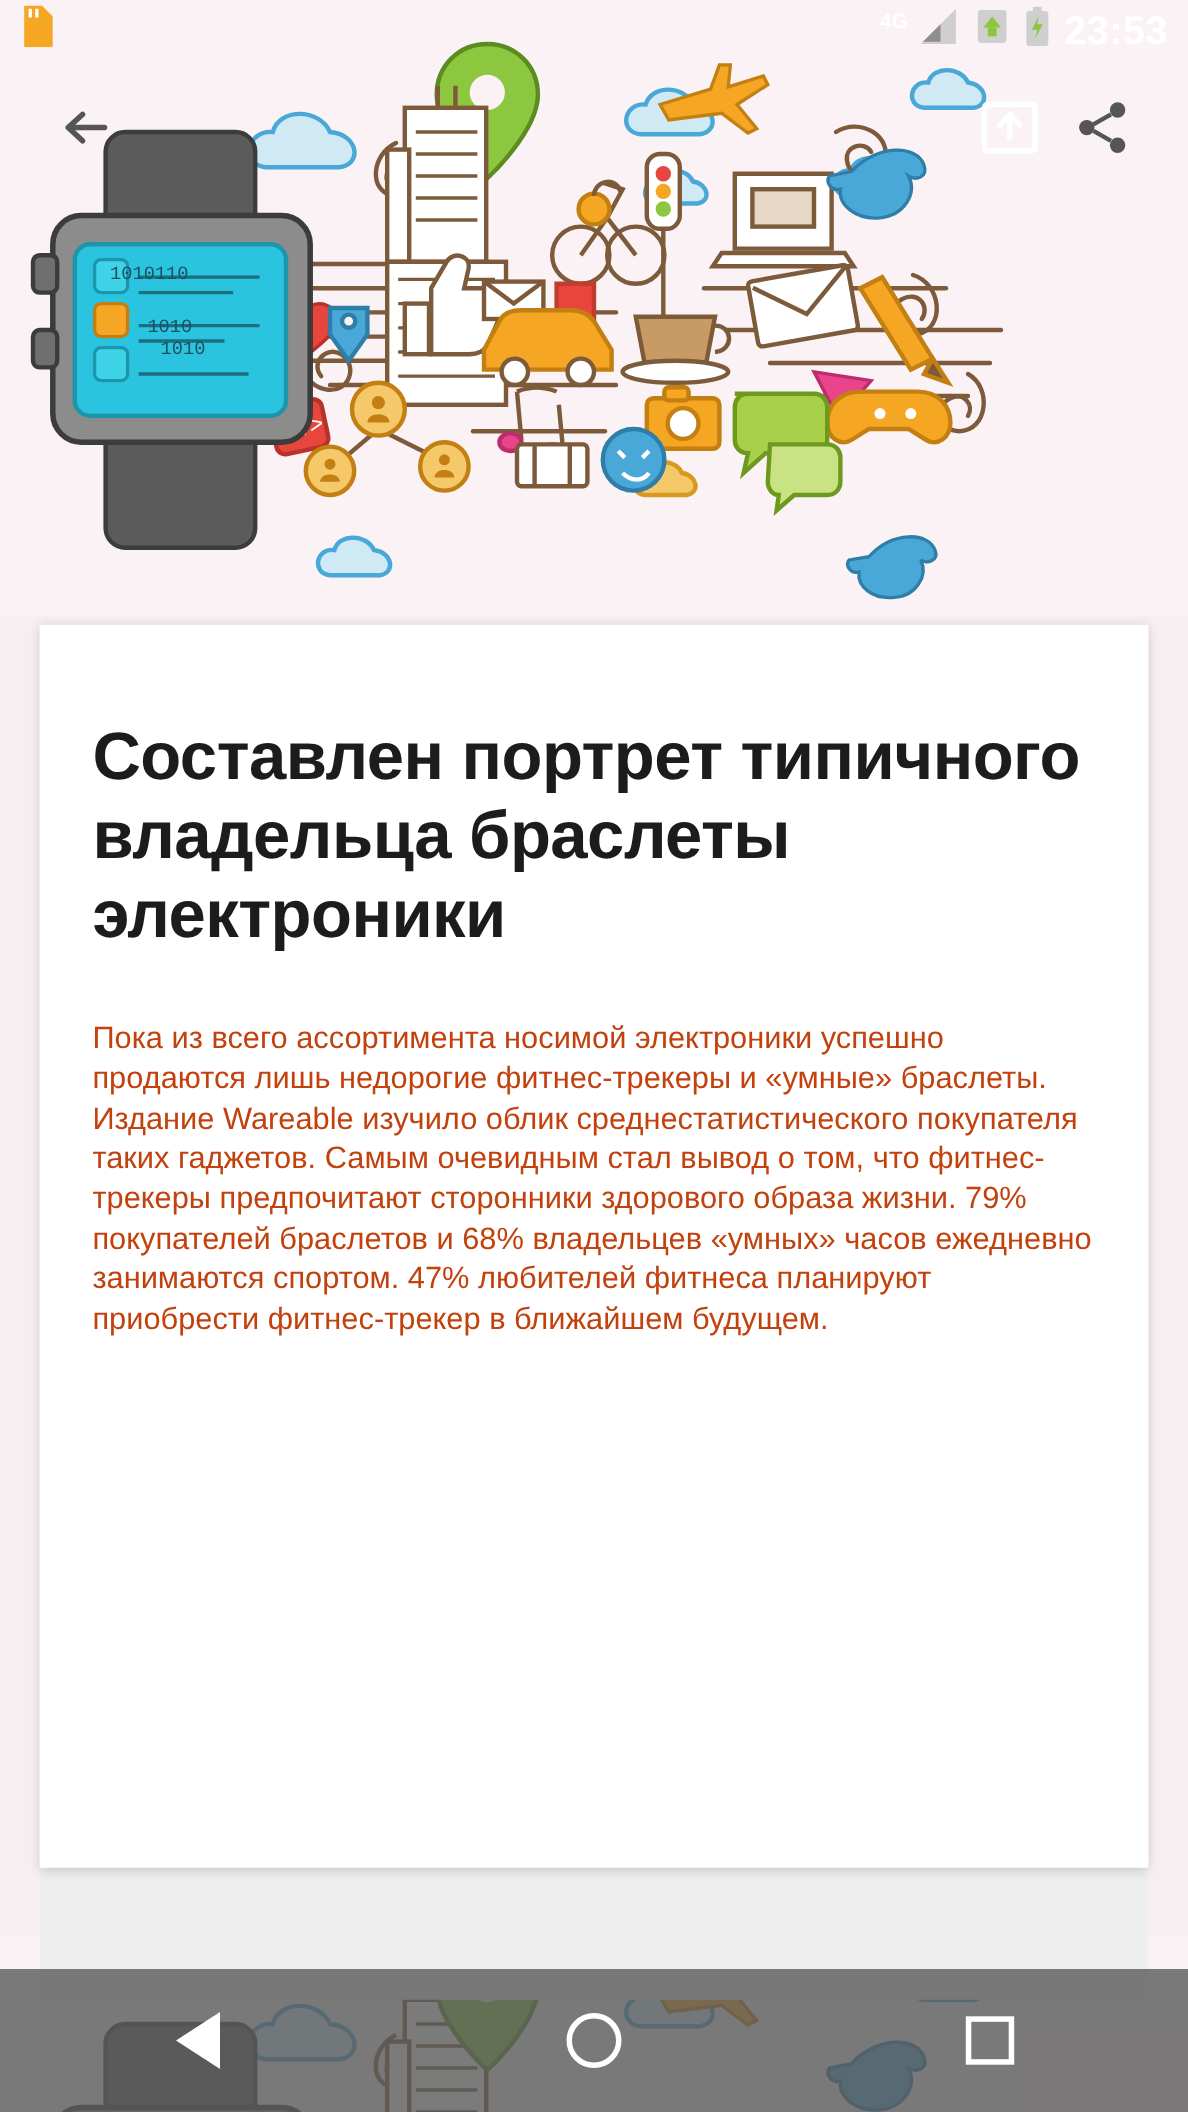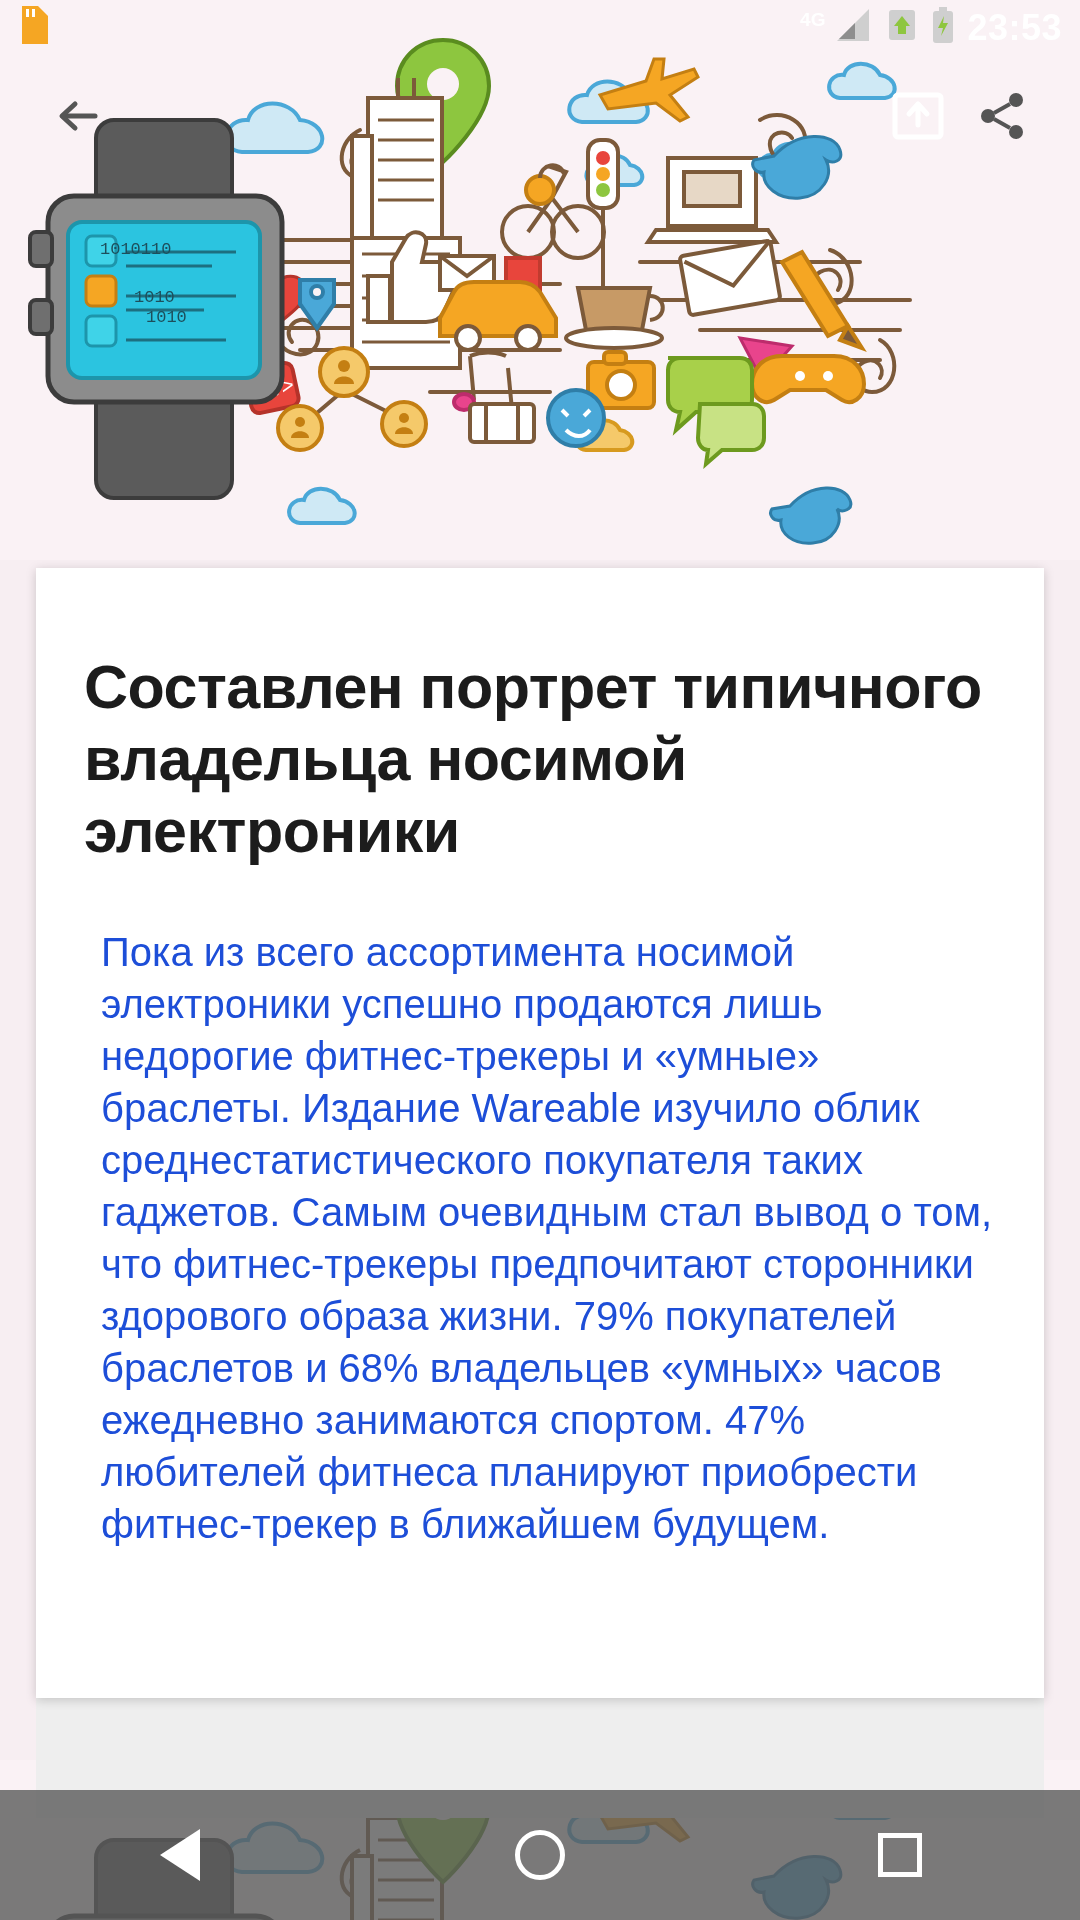--- a/index.html
+++ b/index.html
@@ -68,24 +68,23 @@
   }
   .card h1 {
     font-size: 61px;
     line-height: 1.18;
     color: #1c1c1c;
     font-weight: bold;
     letter-spacing: -0.5px;
     margin-bottom: 58px;
   }
   .card p {
-    font-size: 40px;
+    font-size: 28px;
     line-height: 1.3;
-    color: #1d4ed8;
-    margin-left: 17px;
+    color: #c2410c;
   }
 
   
   .card-footer {
     position: absolute;
     left: 36px; top: 1698px;
     width: 1008px; height: 120px;
     background: #eeeeee;
     z-index: 19;
   }
@@ -417,21 +416,21 @@
       <svg width="58" height="58" viewBox="0 0 58 58">
         <circle cx="43" cy="13" r="7" fill="#555"></circle>
         <circle cx="15" cy="29" r="7" fill="#555"></circle>
         <circle cx="43" cy="45" r="7" fill="#555"></circle>
         <path d="M37,17 L21,26 M21,32 L37,41" stroke="#555" stroke-width="4"></path>
       </svg>
     </div>
   </div>
 
   <div class="card">
-    <h1>Составлен портрет типичного владельца носимой электроники</h1>
+    <h1>Составлен портрет типичного владельца браслеты электроники</h1>
     <p>Пока из всего ассортимента носимой электроники успешно продаются лишь недорогие фитнес-трекеры и «умные» браслеты. Издание Wareable изучило облик среднестатистического покупателя таких гаджетов.  Самым очевидным стал вывод о том, что фитнес-трекеры предпочитают сторонники здорового образа жизни. 79% покупателей браслетов и 68% владельцев «умных» часов ежедневно занимаются спортом. 47% любителей фитнеса планируют приобрести фитнес-трекер в ближайшем будущем.</p>
   </div>
   <div class="card-footer"></div>
 
   <div class="navbar">
     <div class="nav-item">
       <span class="tri-back"></span>
     </div>
     <div class="nav-item">
       <span class="circle-home"></span>

